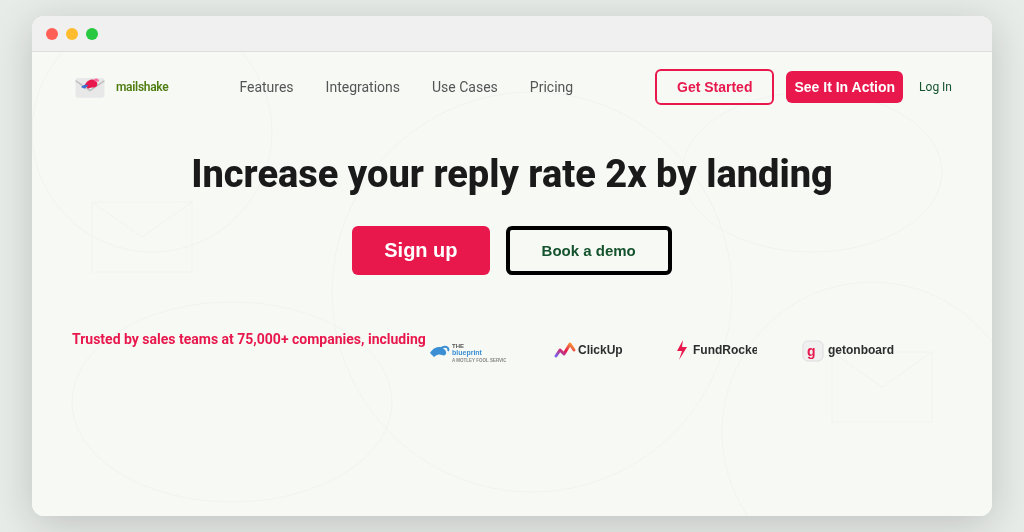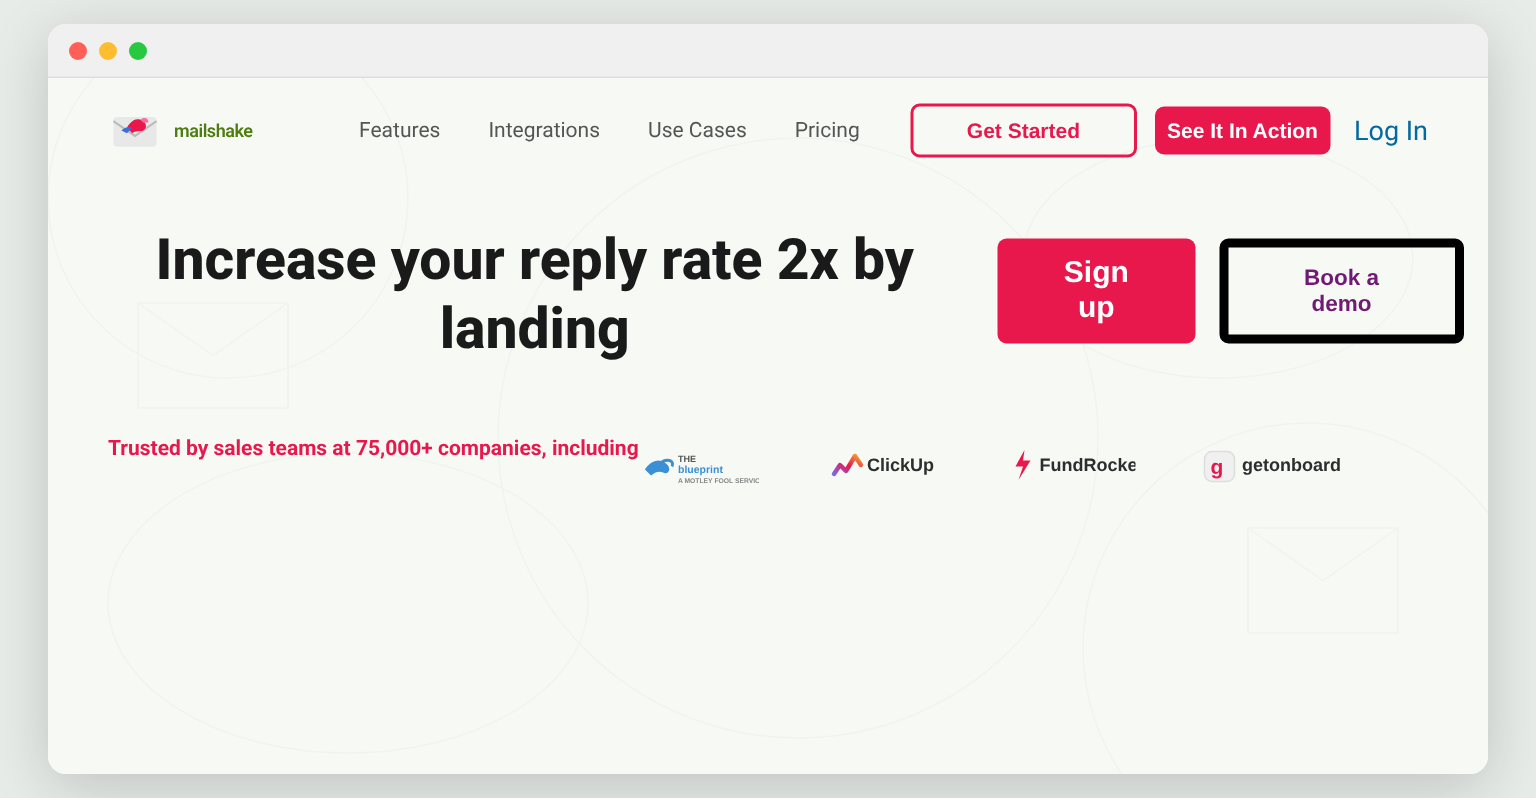--- a/index.html
+++ b/index.html
@@ -105,21 +105,21 @@
       cursor: pointer;
     }
 
     .nav-actions {
       display: flex;
       align-items: center;
       gap: 12px;
     }
 
     .btn-get-started {
-      padding: 8px 36px;
+      padding: 8px 20px;
       border: 2px solid #e8184d;
       border-radius: 6px;
       background: transparent;
       color: #e8184d;
       font-size: 14px;
       font-weight: 600;
       cursor: pointer;
     }
 
     .btn-see-in-action {
@@ -127,30 +127,30 @@
       border: none;
       border-radius: 6px;
       background: #e8184d;
       color: #fff;
       font-size: 14px;
       font-weight: 600;
       cursor: pointer;
     }
 
     .nav-login {
-      font-size: 18px;
-      color: #0369a1;
+      font-size: 12px;
+      color: #14532d;
       cursor: pointer;
       margin-left: 4px;
     }
 
     
     .hero {
       display: flex;
-      flex-direction: row;
+      flex-direction: column;
       align-items: center;
       padding: 30px 16px 20px;
       position: relative;
       z-index: 2;
     }
 
     .hero-title {
       font-size: 38px;
       font-weight: 800;
       color: #1a1a1a;
@@ -173,22 +173,22 @@
       border: none;
       border-radius: 6px;
       font-size: 20px;
       font-weight: 700;
       cursor: pointer;
     }
 
     .btn-book-demo {
       padding: 12px 32px;
       background: transparent;
-      color: #701a75;
-      border: 6px solid #000000;
+      color: #14532d;
+      border: 4px solid #000000;
       border-radius: 6px;
       font-size: 15px;
       font-weight: 700;
       cursor: pointer;
     }
 
     
     .trust {
       display: flex;
       flex-direction: row;

